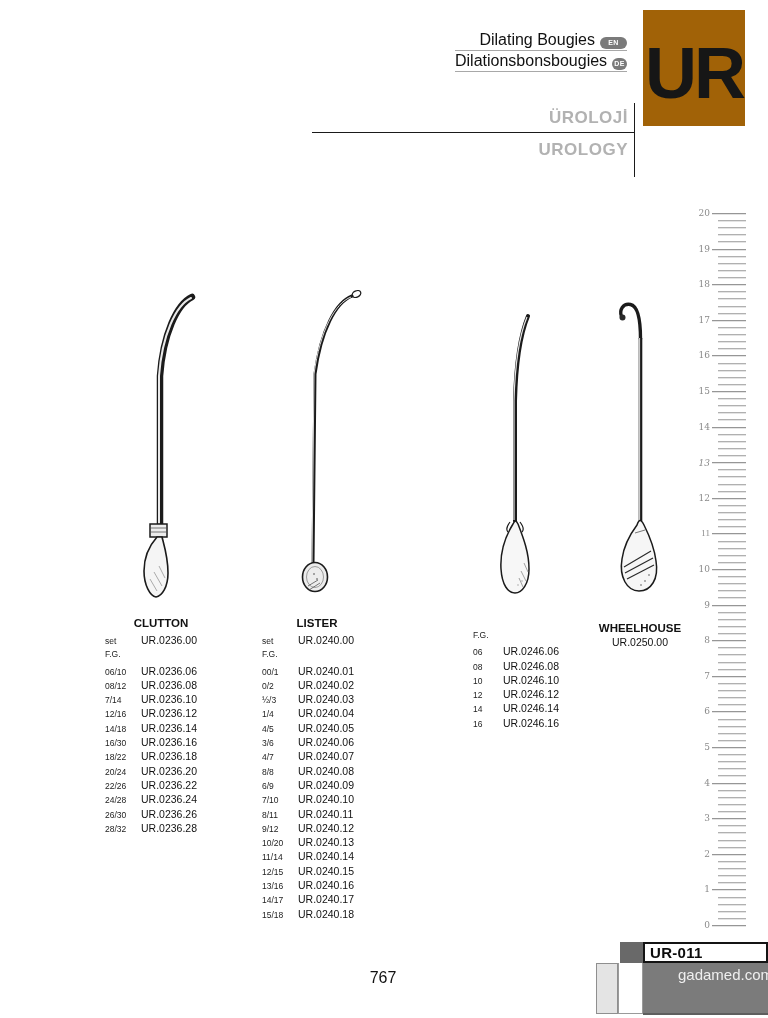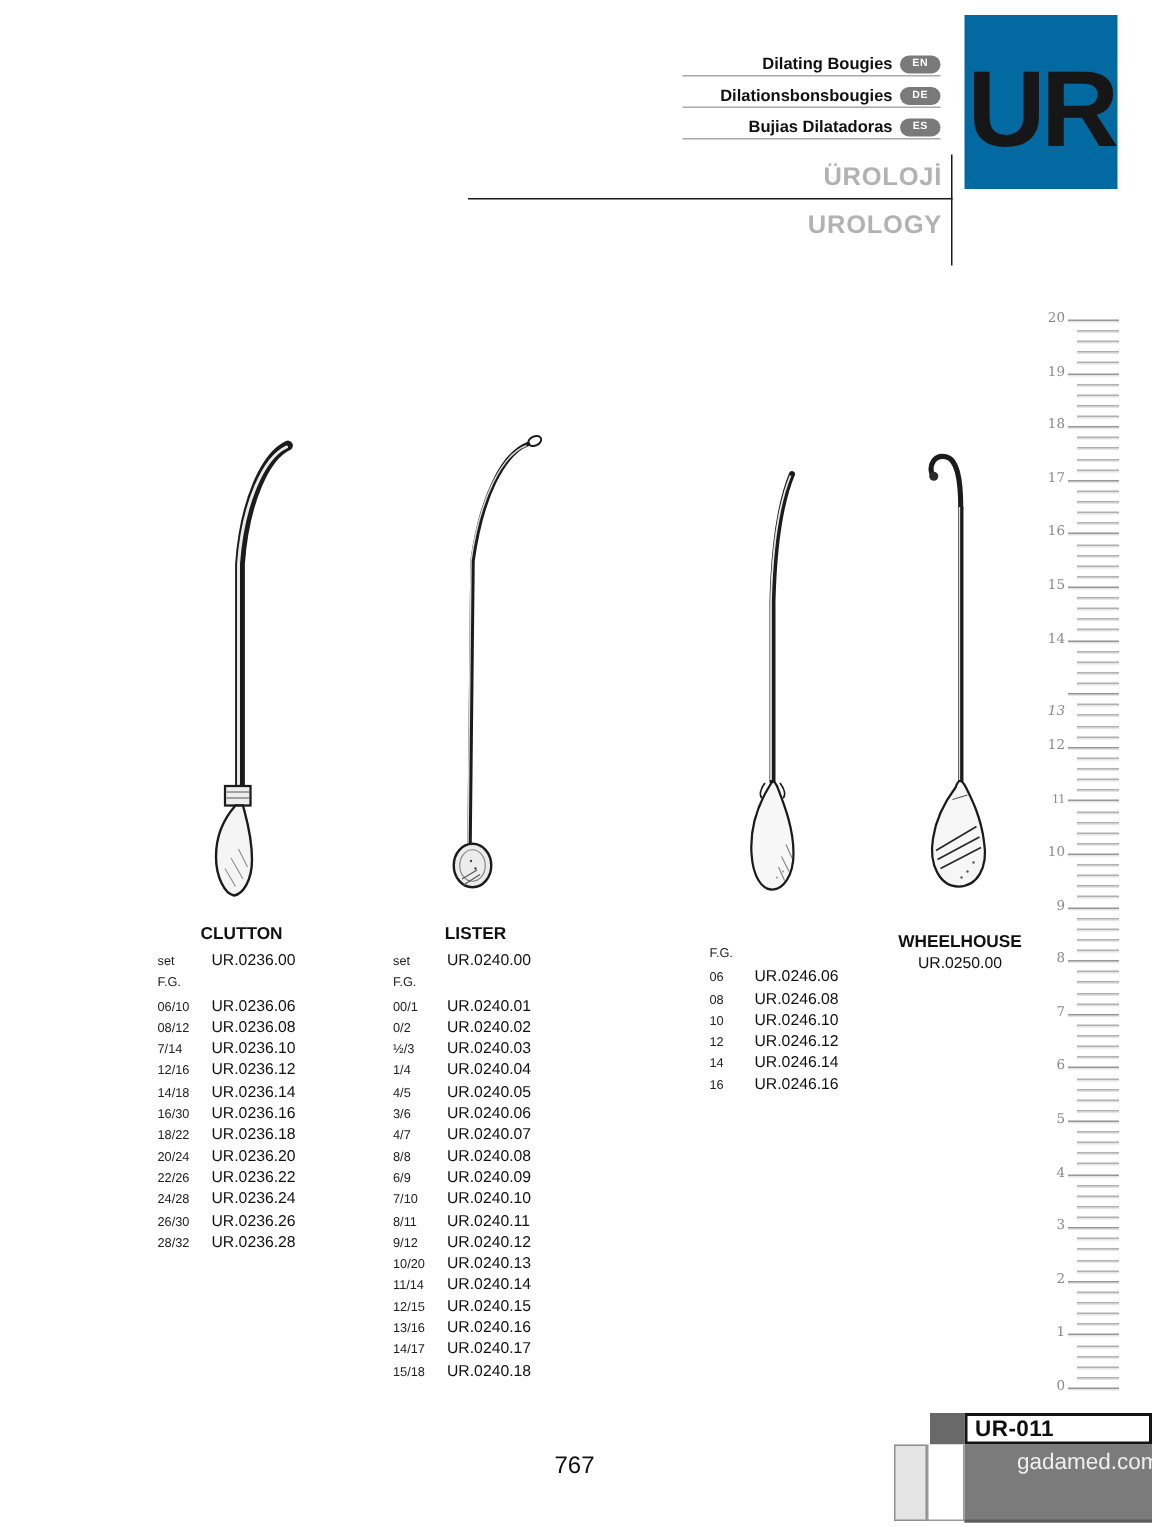--- a/index.html
+++ b/index.html
@@ -1,27 +1,27 @@
 <!DOCTYPE html>
 <html><head>
 <meta charset="utf-8">
 <style>
   html,body{margin:0;padding:0;background:#888;}
   #page{position:relative;width:768px;height:1018px;background:#ffffff;overflow:hidden;
         font-family:"Liberation Sans",sans-serif;color:#1a1a1a;margin:0 auto;}
 
   
-  #ur-box{position:absolute;left:643px;top:10px;width:102px;height:116px;background:#0369a1;
+  #ur-box{position:absolute;left:643px;top:10px;width:102px;height:116px;background:#a16207;
           display:flex;align-items:center;justify-content:center;padding-top:10px;box-sizing:border-box;}
   #ur-box span{font-size:72px;font-weight:700;letter-spacing:-3px;color:#161616;line-height:1;}
 
   #lang-rows{position:absolute;left:455px;top:30px;width:172px;}
   .lang-row{height:20px;border-bottom:1px solid #a8a8a8;display:flex;align-items:flex-end;
             justify-content:flex-end;}
-  .lang-label{font-size:11px;font-weight:700;color:#111;margin:0 5px 1px 0;white-space:nowrap;}
+  .lang-label{font-size:16px;font-weight:400;color:#111;margin:0 5px 1px 0;white-space:nowrap;}
   .lang-pill{width:27px;height:12px;margin-bottom:1px;background:#7a7a7a;border-radius:7px 7px 7px 7px;
              color:#fff;font-size:7px;font-weight:700;letter-spacing:.4px;text-align:center;line-height:12px;}
 
   .cat-title{position:absolute;left:455px;width:173px;text-align:right;font-weight:700;
              font-size:17px;color:#b2b2b2;letter-spacing:.5px;}
   #cat-tr{top:108px;}
   #cat-en{top:140px;}
   #h-rule{position:absolute;left:312px;top:132px;width:323px;border-top:1.5px solid #1a1a1a;}
   #v-rule{position:absolute;left:634px;top:103px;height:74px;border-left:1.5px solid #1a1a1a;}
 
@@ -72,24 +72,20 @@
 <div id="page">
 
   <div id="lang-rows">
     <div class="lang-row">
       <span class="lang-label">Dilating Bougies</span>
       <span class="lang-pill">EN</span>
     </div>
     <div class="lang-row">
       <span class="lang-label">Dilationsbonsbougies</span>
       <span class="lang-pill">DE</span>
-    </div>
-    <div class="lang-row">
-      <span class="lang-label">Bujias Dilatadoras</span>
-      <span class="lang-pill">ES</span>
     </div>
   </div>
 
   <div id="ur-box">
     <span>UR</span>
   </div>
 
   <div id="cat-tr" class="cat-title">ÜROLOJİ</div>
   <div id="h-rule"></div>
   <div id="cat-en" class="cat-title">UROLOGY</div>
@@ -133,21 +129,21 @@
       <div class="ruler-tick" style="top: 405.24px; left: 718px; width: 28px;"></div>
       <div class="ruler-tick" style="top: 412.36px; left: 718px; width: 28px;"></div>
       <div class="ruler-tick" style="top: 419.48px; left: 718px; width: 28px;"></div>
       <div class="ruler-tick major" style="top: 426.6px; left: 712px; width: 34px;"></div>
       <div class="ruler-label" style="top: 426.6px; left: 690px;">14</div>
       <div class="ruler-tick" style="top: 433.72px; left: 718px; width: 28px;"></div>
       <div class="ruler-tick" style="top: 440.84px; left: 718px; width: 28px;"></div>
       <div class="ruler-tick" style="top: 447.96px; left: 718px; width: 28px;"></div>
       <div class="ruler-tick" style="top: 455.08px; left: 718px; width: 28px;"></div>
       <div class="ruler-tick major" style="top: 462.2px; left: 712px; width: 34px;"></div>
-      <div class="ruler-label" style="top: 475px; left: 690px; font-style: italic;">13</div>
+      <div class="ruler-label" style="top: 463px; left: 690px; font-style: italic;">13</div>
       <div class="ruler-tick" style="top: 469.32px; left: 718px; width: 28px;"></div>
       <div class="ruler-tick" style="top: 476.44px; left: 718px; width: 28px;"></div>
       <div class="ruler-tick" style="top: 483.56px; left: 718px; width: 28px;"></div>
       <div class="ruler-tick" style="top: 490.68px; left: 718px; width: 28px;"></div>
       <div class="ruler-tick major" style="top: 497.8px; left: 712px; width: 34px;"></div>
       <div class="ruler-label" style="top: 497.8px; left: 690px;">12</div>
       <div class="ruler-tick" style="top: 504.92px; left: 718px; width: 28px;"></div>
       <div class="ruler-tick" style="top: 512.04px; left: 718px; width: 28px;"></div>
       <div class="ruler-tick" style="top: 519.16px; left: 718px; width: 28px;"></div>
       <div class="ruler-tick" style="top: 526.28px; left: 718px; width: 28px;"></div>

